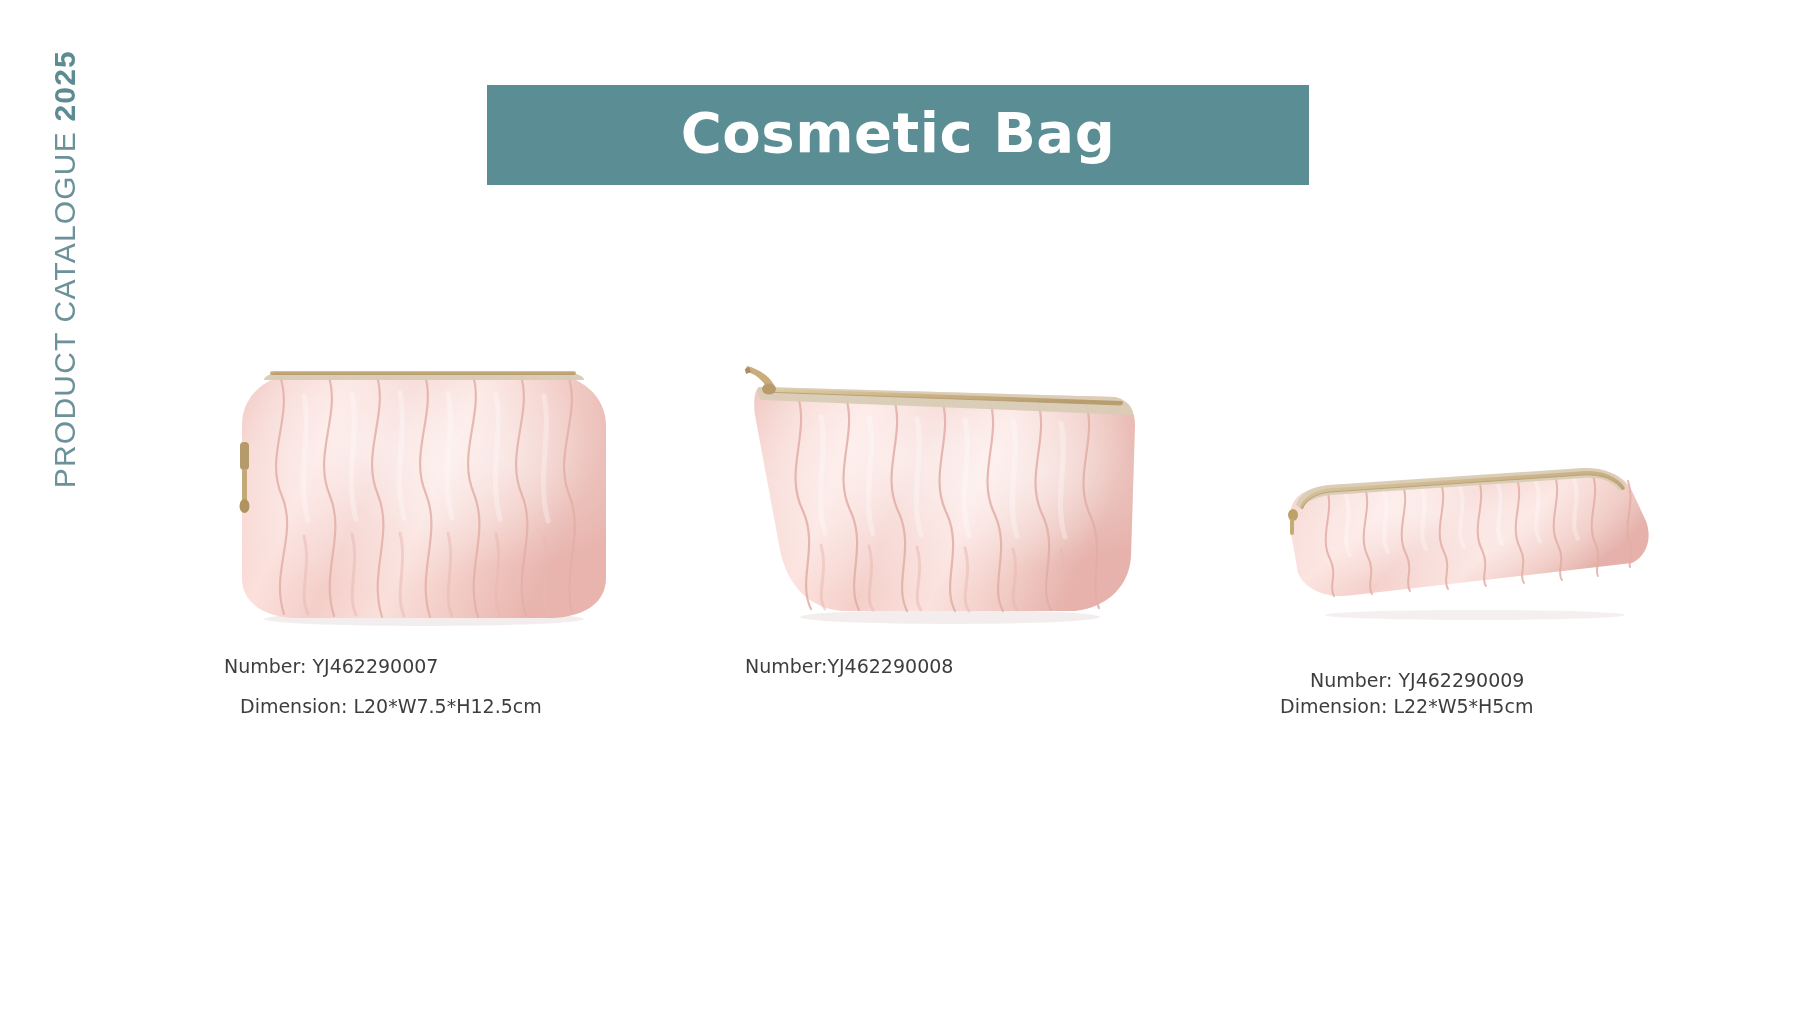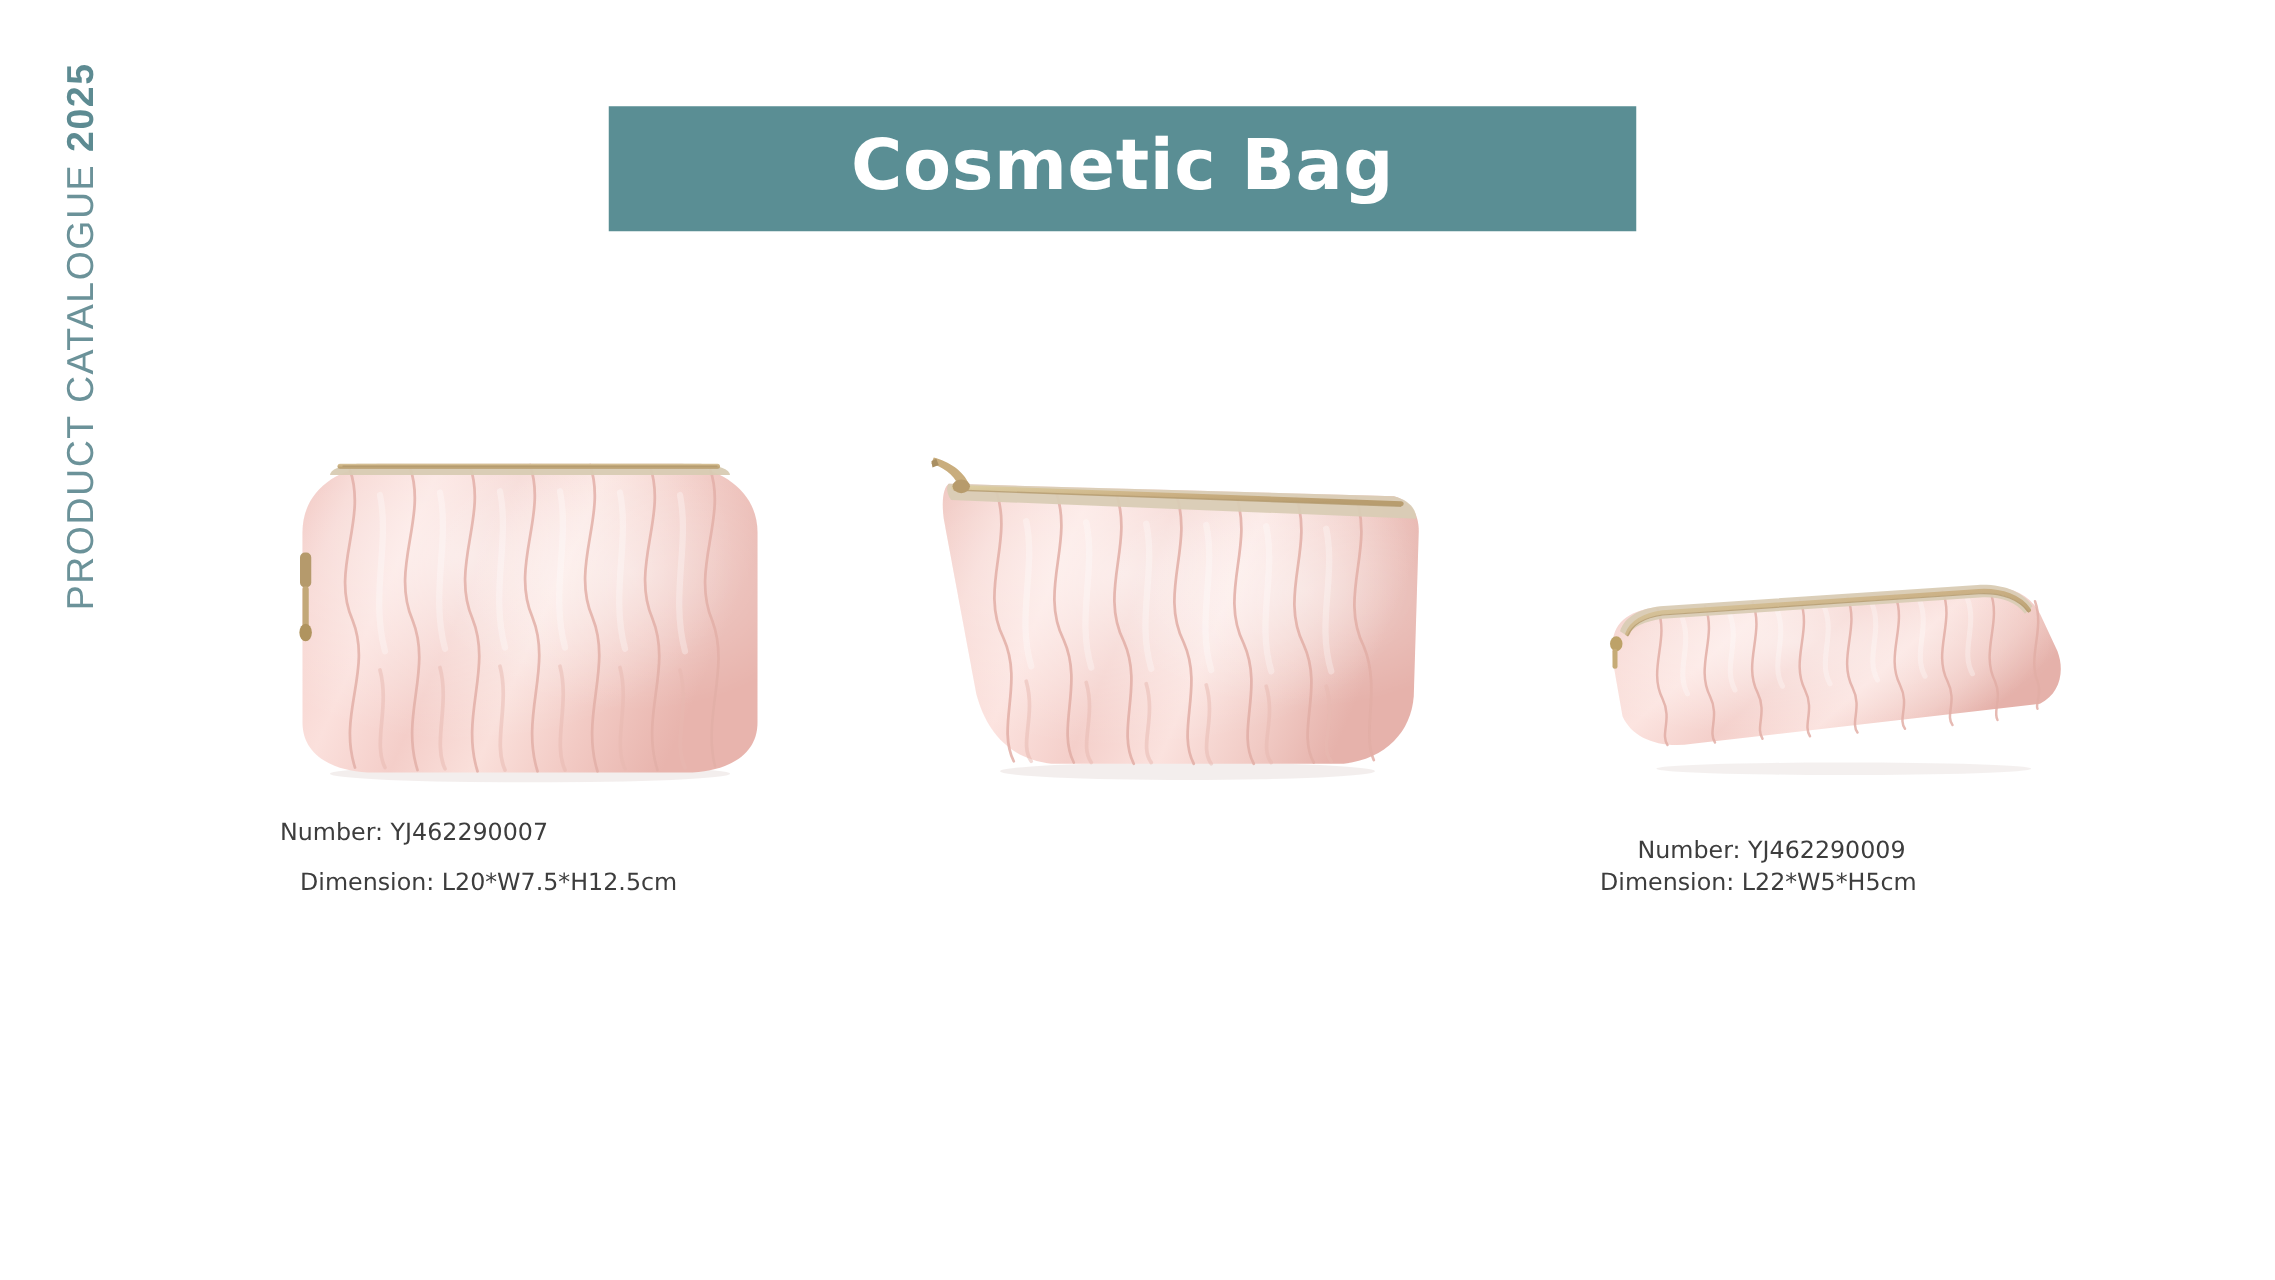--- a/index.html
+++ b/index.html
@@ -272,20 +272,21 @@
         <path d="M 18 45 L 376 58" stroke="url(#p2zip)" stroke-width="4" stroke-linecap="round"></path>
         <path d="M 18 47 L 376 60" stroke="#b49b6f" stroke-width="1.1" opacity="0.8"></path>
 
         <g>
           <path d="M 22 44 C 18 34, 8 28, 0 26 L 2 21 C 14 24, 26 32, 30 42 Z" fill="#c9ad7d"></path>
           <ellipse cx="24" cy="44" rx="7" ry="5.5" fill="#b79b6c"></ellipse>
           <path d="M 0 24 L 4 22 L 6 27 L 1 29 Z" fill="#a98f63"></path>
         </g>
       </svg>
     </div>
+    <div class="caption" style="left:0; top:301px;">Number:YJ462290008</div>
   </div>
 
   <div class="product" style="left:1280px; top:455px; width:390px; height:170px;">
     <div class="figure">
       <svg class="bag-svg" width="390" height="170" viewBox="0 0 390 170" xmlns="http://www.w3.org/2000/svg">
         <defs>
           <linearGradient id="p3body" x1="0" y1="0" x2="1" y2="0.4">
             <stop offset="0%" stop-color="#edbfb8"></stop>
             <stop offset="16%" stop-color="#f8d9d4"></stop>
             <stop offset="34%" stop-color="#fce4e0"></stop>

